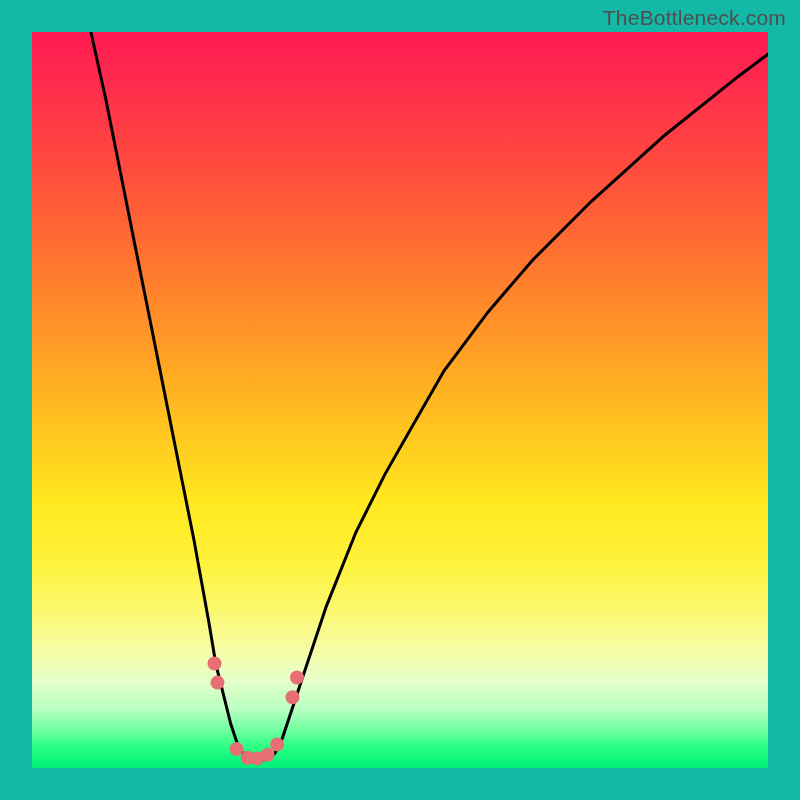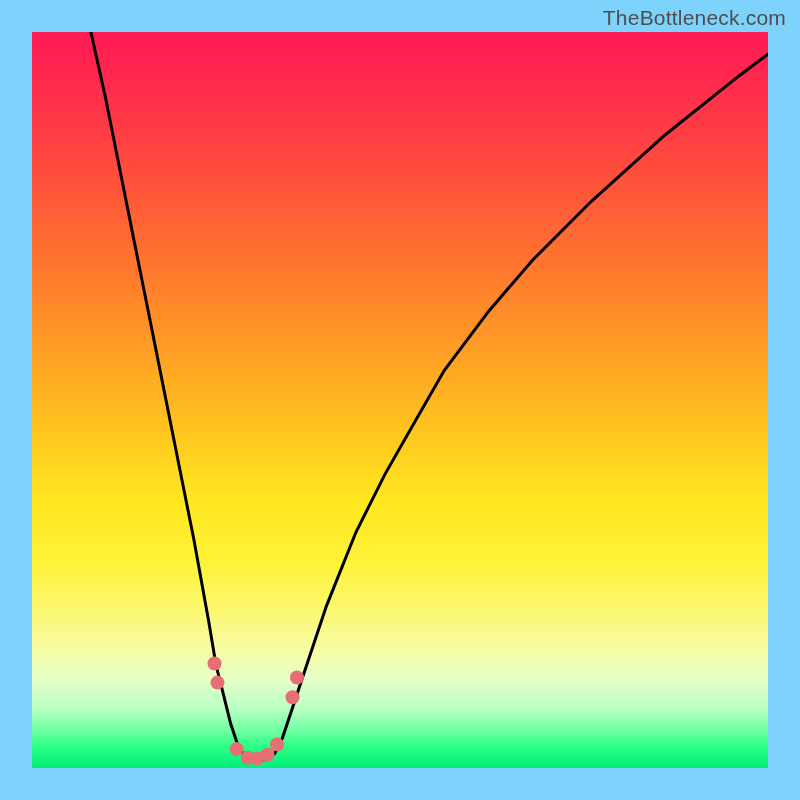--- a/index.html
+++ b/index.html
@@ -8,21 +8,21 @@
     width: 800px;
     height: 800px;
     overflow: hidden;
     background: #000;
     font-family: Arial, Helvetica, sans-serif;
   }
   .stage {
     position: relative;
     width: 800px;
     height: 800px;
-    background: #7dd3fc;
+    background: #14b8a6;
   }
   .plot {
     position: absolute;
     left: 32px;
     top: 32px;
     width: 736px;
     height: 736px;
     overflow: hidden;
   }
   .gradient {

